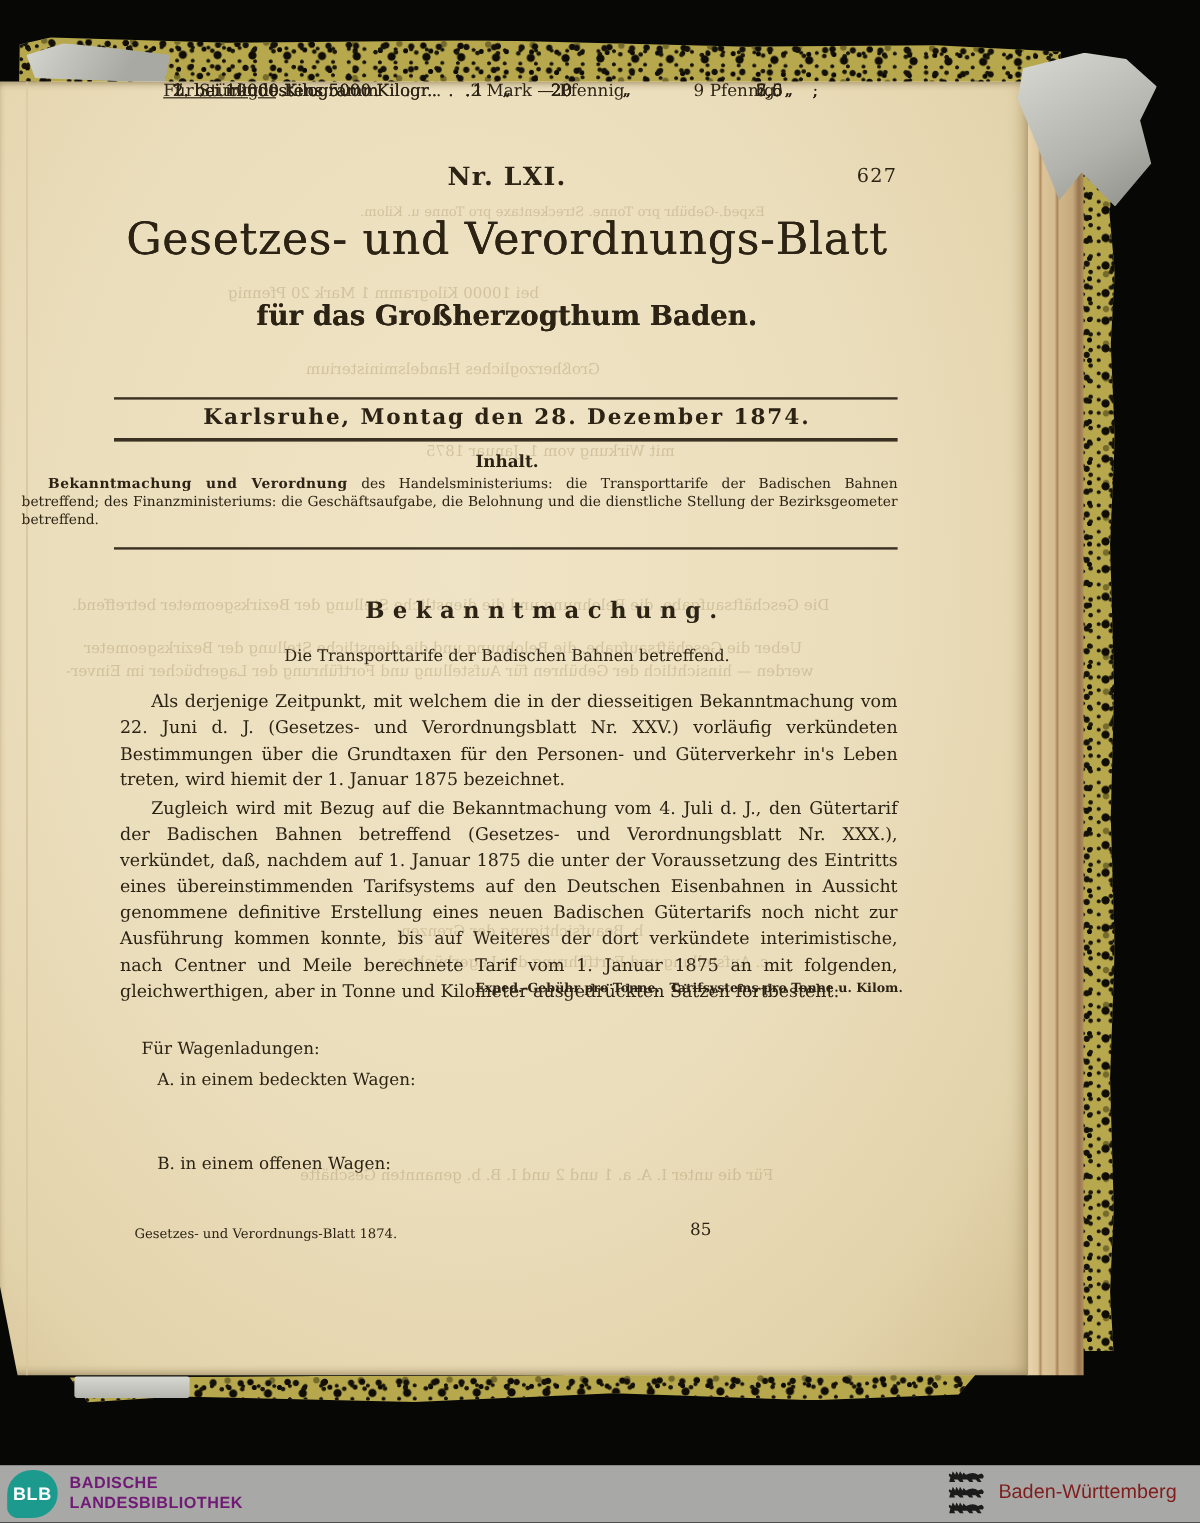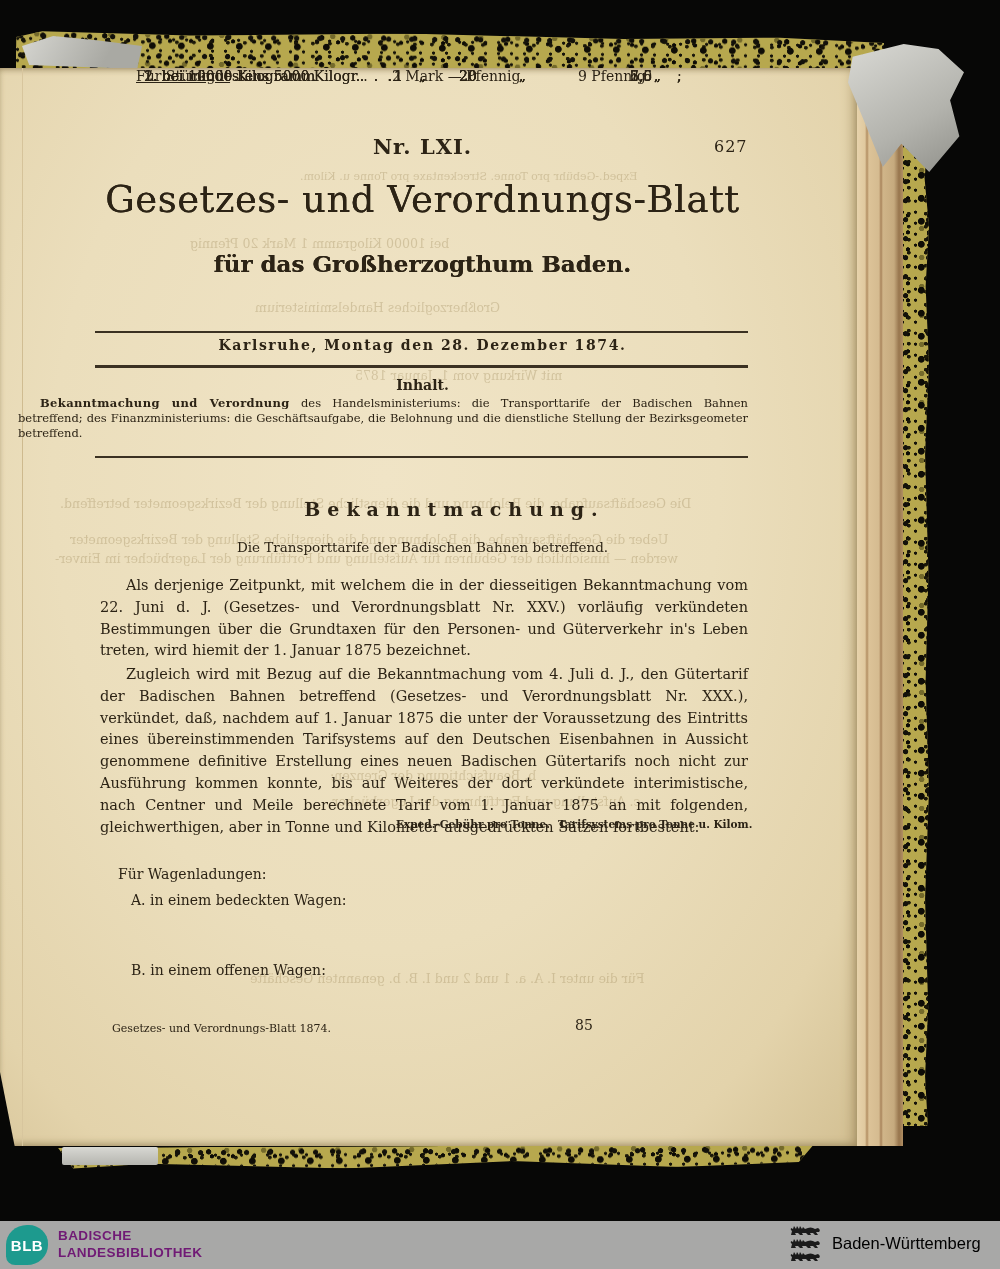--- a/index.html
+++ b/index.html
@@ -55,21 +55,21 @@
 
   .nr{top:66px;font-size:21px;font-weight:bold;letter-spacing:1px;}
   .pgno{left:714px;top:69px;font-size:16px;letter-spacing:1px;}
   .masthead{top:110px;font-size:37px;font-weight:normal;letter-spacing:.5px;
     text-shadow:0 0 .5px #2c2315;}
   .submast{top:182px;font-size:23px;font-weight:bold;text-shadow:0 0 .4px #2c2315;}
   .rule{position:absolute;left:95px;width:653px;background:#3b3122;height:2px;}
   .rule1{top:263px;}
   .rule2{top:297px;height:3px;}
   .rule3{top:388px;}
-  .dateline{top:269px;font-size:14px;font-weight:bold;letter-spacing:1.6px;}
+  .dateline{top:269px;font-size:18px;font-weight:bold;letter-spacing:1.6px;}
   .inhalt{top:309px;font-size:14px;font-weight:bold;text-align:center;}
   .toc-text{position:absolute;left:18px;top:328px;width:730px;margin:0;
     font-size:11.5px;line-height:15px;text-align:justify;text-indent:22px;white-space:normal;}
   .toc-text b{letter-spacing:.4px;}
   .bek{top:430px;font-size:19px;font-weight:bold;letter-spacing:7px;margin-left:32px;}
   .subject{top:471px;font-size:13.5px;}
   .para{position:absolute;left:100px;width:648px;margin:0;font-size:14.5px;
     line-height:21.8px;text-align:justify;text-indent:26px;white-space:normal;}
   .p1{top:507px;}
   .p2{top:596px;}
@@ -118,21 +118,21 @@
 
   
   .footer-bar{position:absolute;left:0;top:1221px;width:1000px;height:48px;z-index:10;
     background:#a8a8a7;font-family:"Liberation Sans",sans-serif;}
   .blb-logo{position:absolute;left:6px;top:4px;width:42px;height:40px;background:#1d9a8e;
     border-radius:50% 46% 50% 22%;display:flex;align-items:center;justify-content:center;}
   .blb-logo span{color:#ffffff;font-weight:bold;font-size:15px;letter-spacing:.5px;}
   .lib-name{position:absolute;left:58px;top:7px;font-size:13.5px;font-weight:bold;
     color:#701a75;line-height:16.5px;letter-spacing:.4px;}
   .arms{position:absolute;left:788px;top:4px;width:34px;height:40px;}
-  .state-name{position:absolute;left:832px;top:13px;font-size:16.5px;color:#000000;}
+  .state-name{position:absolute;left:832px;top:13px;font-size:16.5px;color:#7f1d1d;}
 </style>
 </head>
 <body>
 
 <div class="stage">
 
   <div class="cover-band-top speckle"></div>
   <div class="corner-gray-left"></div>
   <div class="cover-strip-right speckle"></div>
   <div class="fore-edge"></div>

